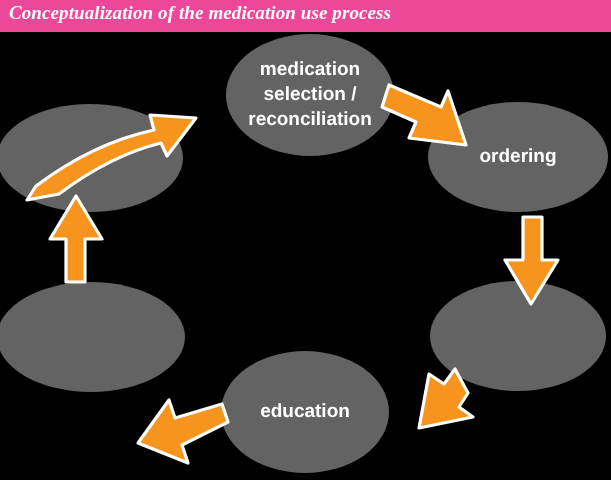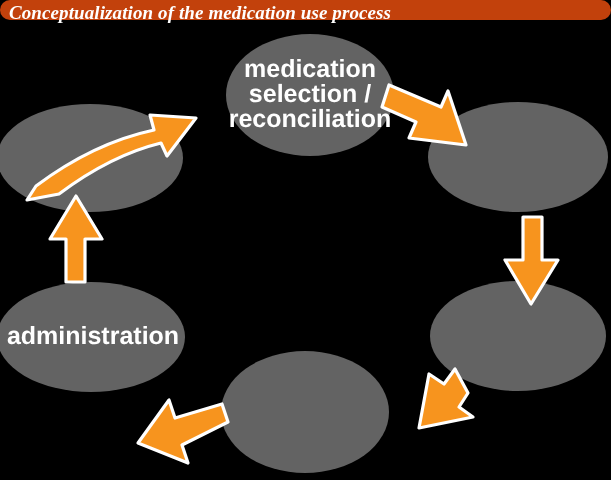--- a/index.html
+++ b/index.html
@@ -14,24 +14,23 @@
     background: #000000;
     overflow: hidden;
     font-family: "Liberation Sans", sans-serif;
   }
   
   #title-bar {
     position: absolute;
     left: 0;
     top: 0;
     width: 611px;
-    height: 20px;
-    background: #c2410c;
+    height: 32px;
+    background: #ec4899;
     box-sizing: border-box;
-    border-radius: 13px;
   }
   #title-text {
     position: absolute;
     left: 9px;
     top: 2px;
     font-family: "Liberation Serif", "DejaVu Serif", serif;
     font-weight: bold;
     font-style: italic;
     font-size: 19px;
     line-height: 22px;
@@ -55,21 +54,21 @@
     width: 611px;
     height: 454px;
   }
 
   
   .node-label {
     position: absolute;
     color: #FFFFFF;
     font-family: "Liberation Sans", sans-serif;
     font-weight: bold;
-    font-size: 25px;
+    font-size: 19px;
     line-height: 25px;
     text-align: center;
     white-space: pre-line;
     pointer-events: none;
     text-rendering: geometricPrecision;
   }
 </style>
 </head>
 <body>
 
@@ -115,20 +114,21 @@
       <g>
         <path d="M 66,256 L 66,213 L 50,213 L 76,170 L 102,213 L 85,213 L 85,256 Z" fill="#F7941E" stroke="#FFFFFF" stroke-width="3.2" stroke-linejoin="round"></path>
       </g>
 
     </svg>
 
     <div class="node-label" style="left:218px; top:31px; width:184px;">medication
 selection /
 reconciliation</div>
 
+    <div class="node-label" style="left:428px; top:118px; width:180px;">ordering</div>
 
 
+    <div class="node-label" style="left:221px; top:373px; width:168px;">education</div>
 
-    <div class="node-label" style="left:0px; top:298px; width:186px;">administration</div>
 
 
   </div>
 </div>
 
 </body></html>

